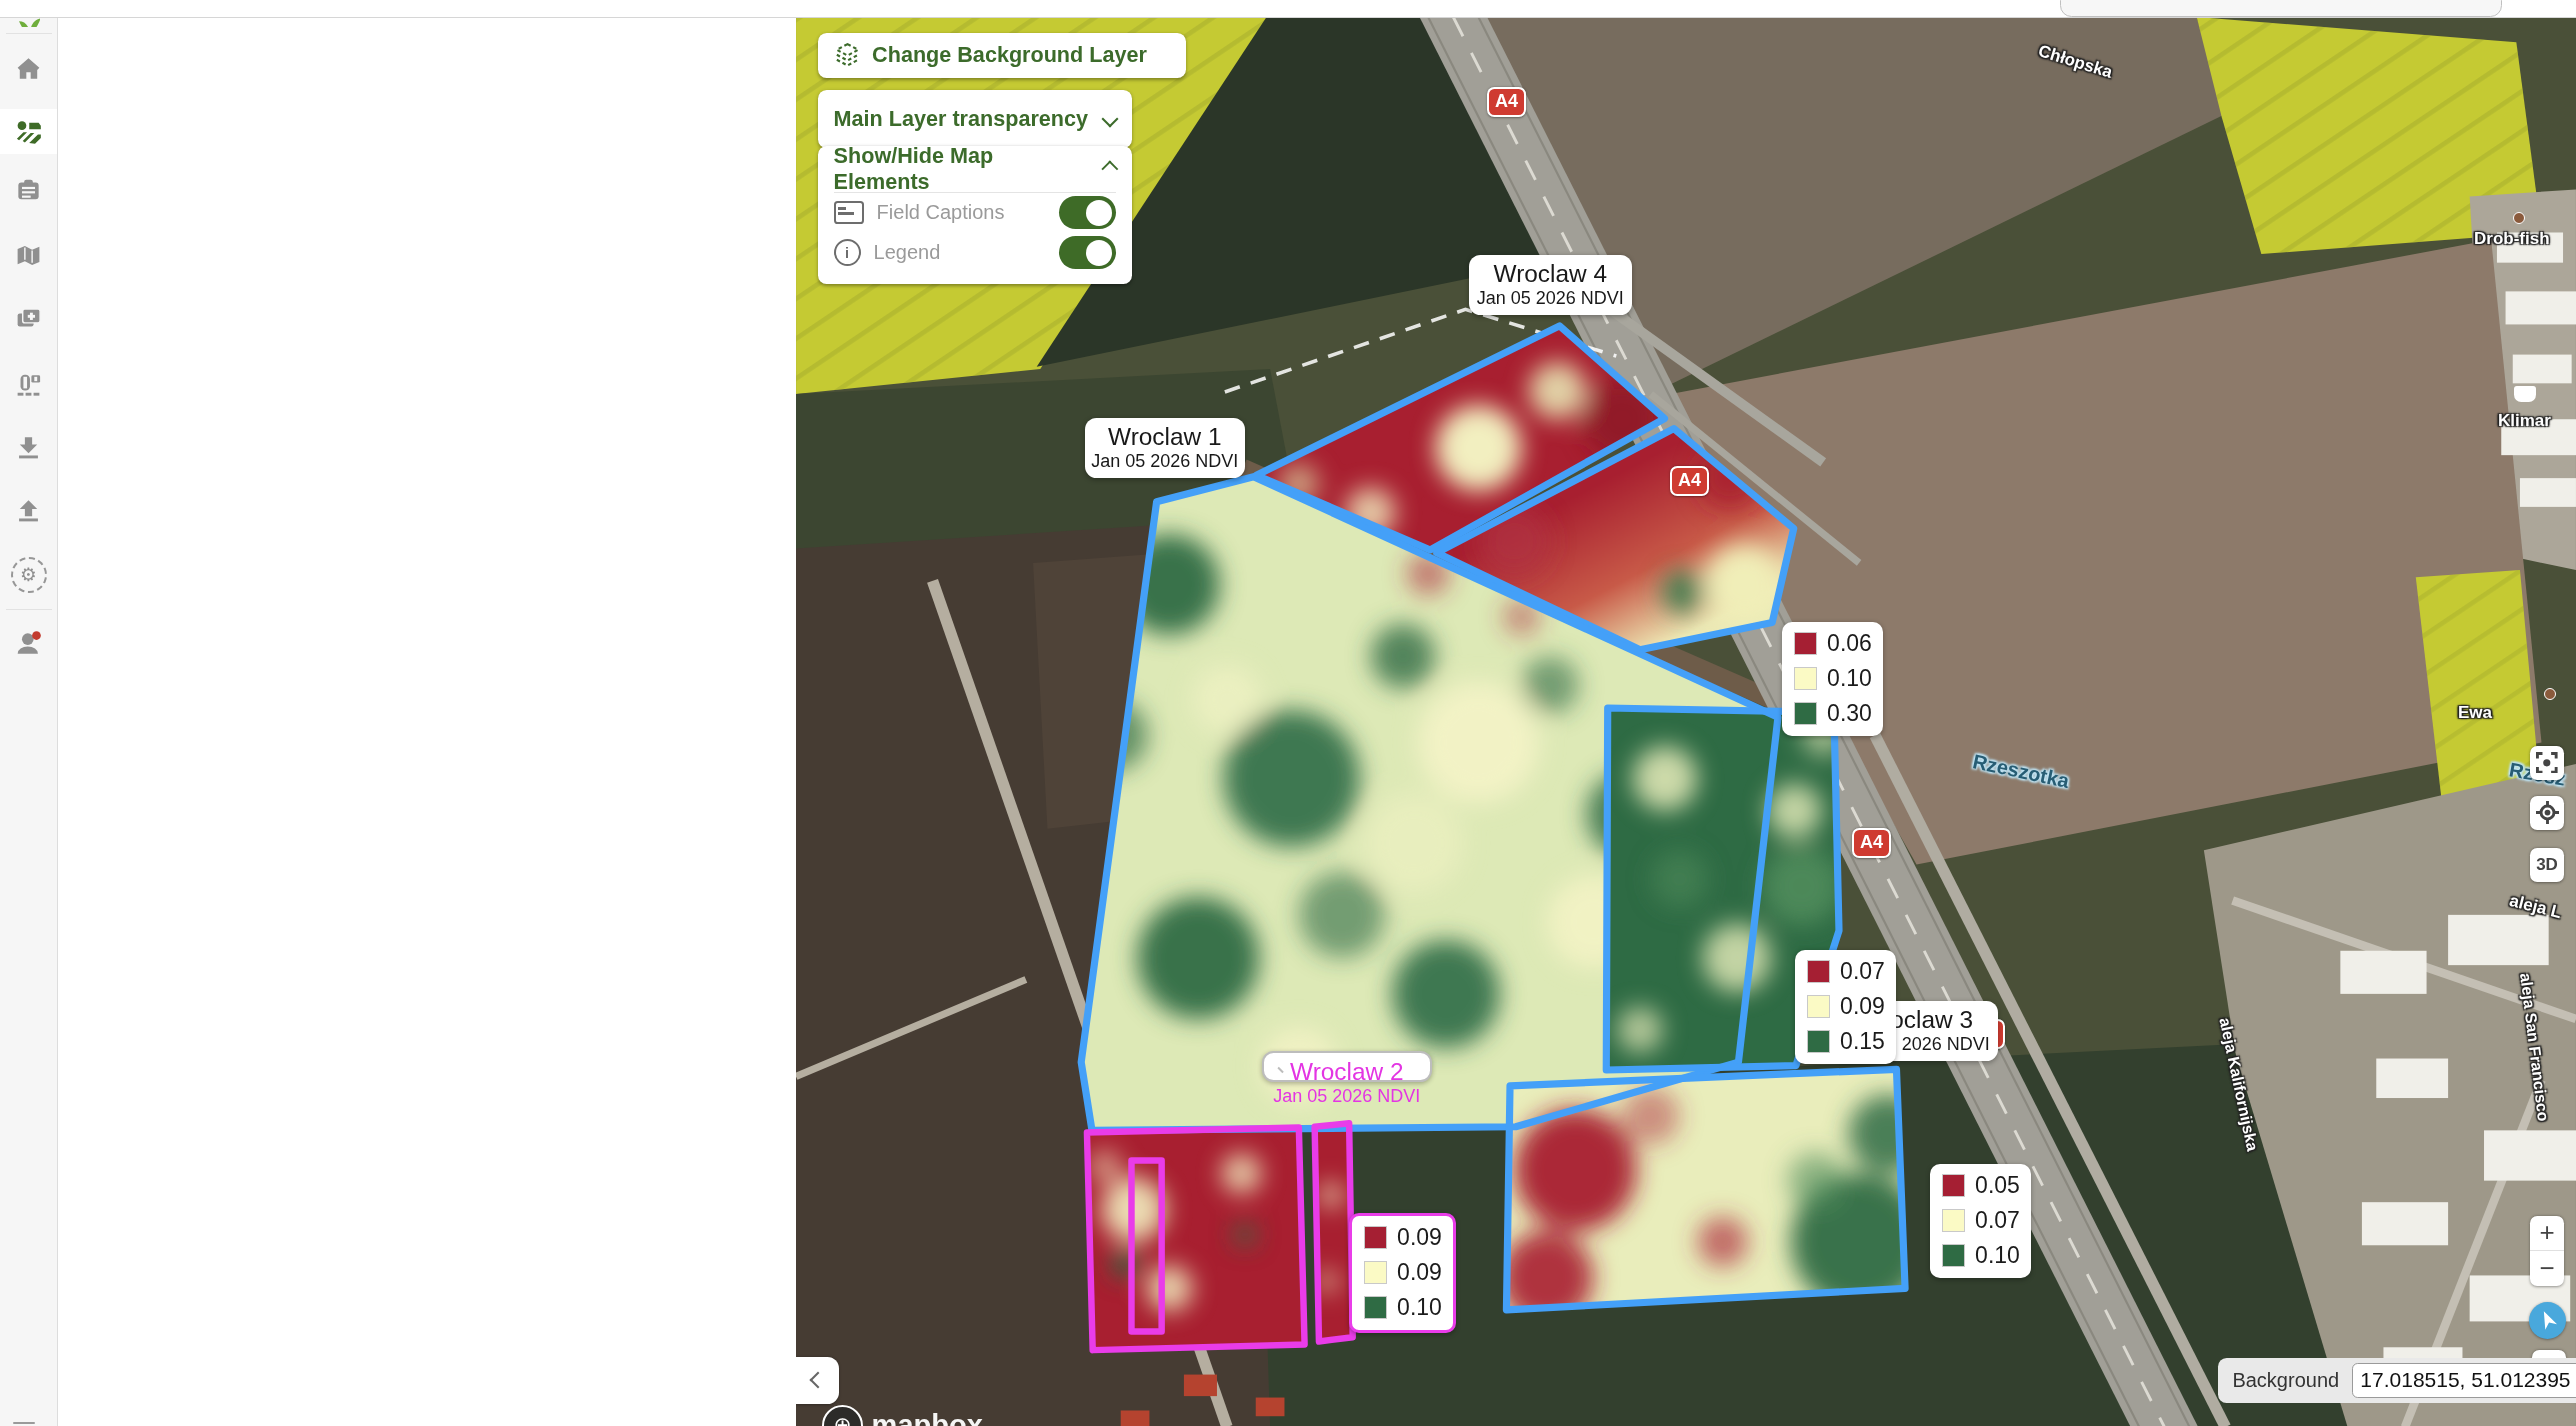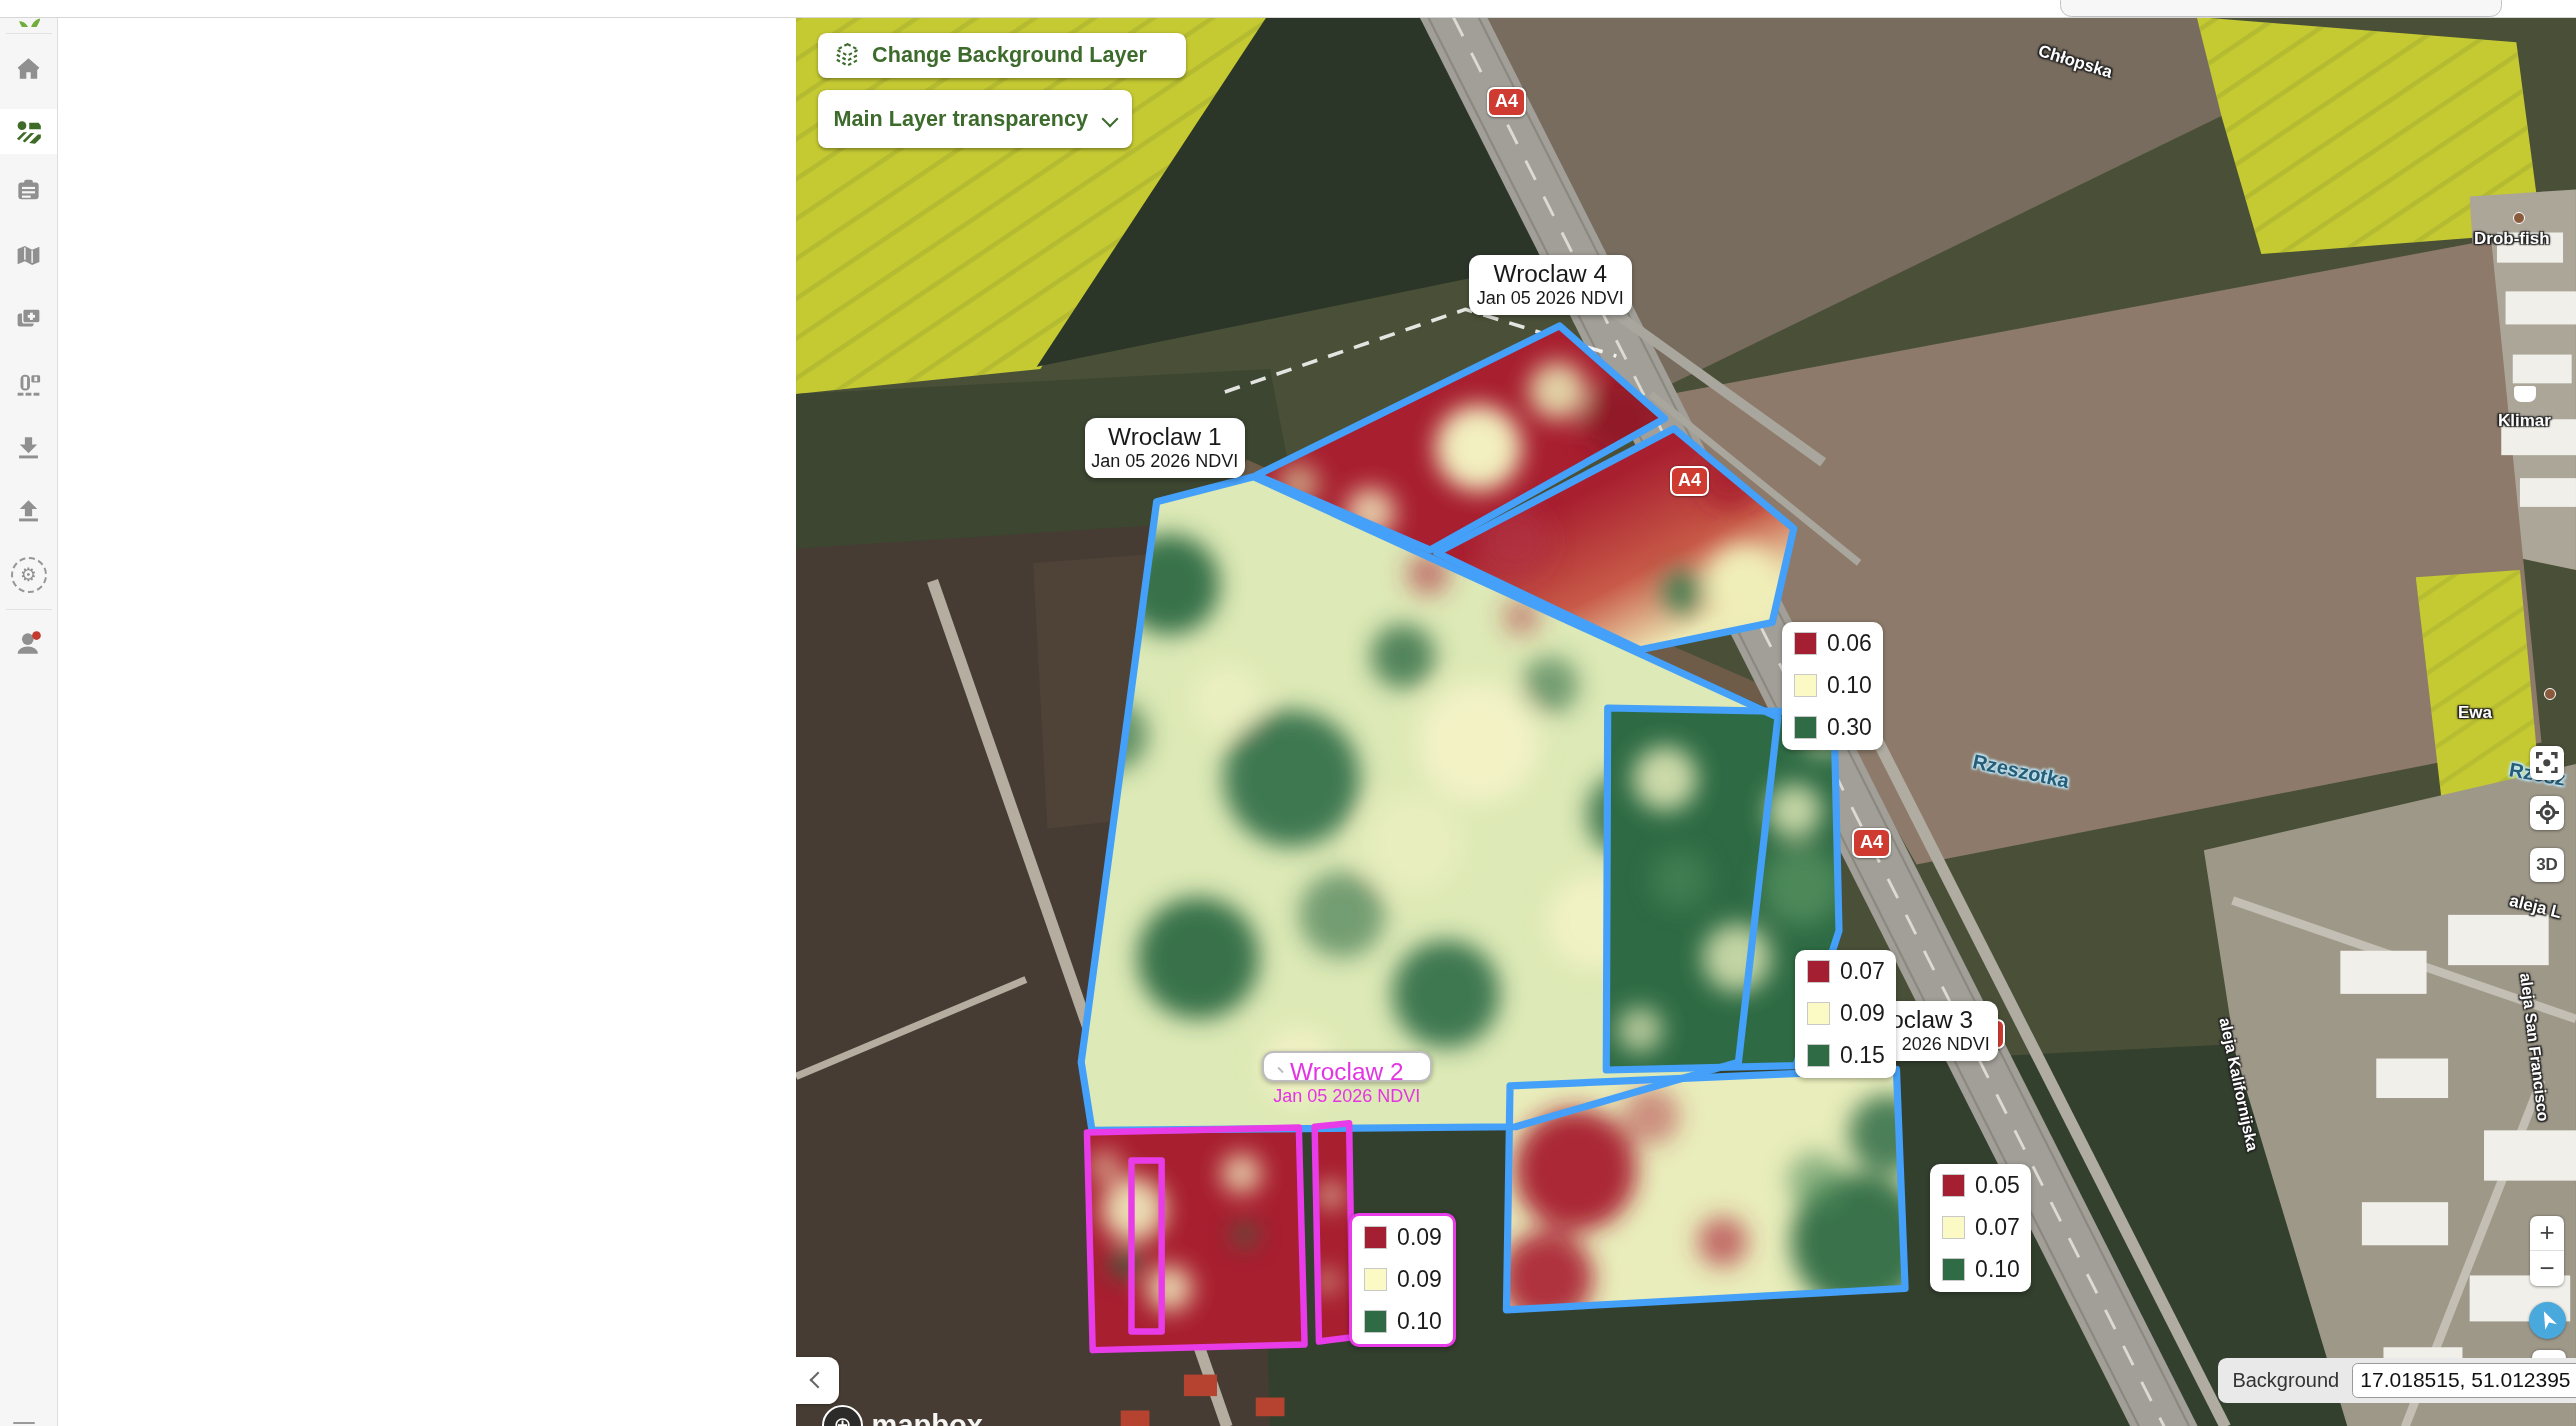--- a/index.html
+++ b/index.html
@@ -61,21 +61,21 @@
   .tgl{margin-left:auto;width:57px;height:33px;border-radius:16.5px;background:#3e6b27;position:relative;flex:none;}
   .tgl:after{content:"";position:absolute;right:3.6px;top:3.6px;width:26px;height:26px;border-radius:50%;background:#fff;}
   .cap-ic{width:26px;height:18.7px;border:2.2px solid #6d6d6d;border-radius:3.6px;position:relative;flex:none;}
   .cap-ic:before{content:"";position:absolute;left:2.9px;top:3.6px;width:7.2px;height:2.9px;background:#6d6d6d;}
   .cap-ic:after{content:"";position:absolute;left:2.9px;top:9.3px;width:16px;height:2.9px;background:#6d6d6d;}
   .leg-ic{width:23px;height:23px;border:2.2px solid #6d6d6d;border-radius:50%;color:#6d6d6d;font-size:14.4px;font-weight:700;display:flex;align-items:center;justify-content:center;flex:none;}
   .flabel{background:#fff;border-radius:11.5px;text-align:center;padding:5.7px 4.3px;box-shadow:0 1.4px 5.7px rgba(0,0,0,.3);}
   .flabel .t{font-size:24.4px;color:#191919;line-height:1.15;}
   .flabel .s{font-size:18px;color:#191919;}
   .flabel.mag .t,.flabel.mag .s{color:#e335e3;}
-  .legend{background:#fff;border-radius:10px;padding:8.6px 11.5px;display:flex;flex-direction:column;gap:15px;box-shadow:0 1.4px 5.7px rgba(0,0,0,.3);box-sizing:border-box;}
+  .legend{background:#fff;border-radius:10px;padding:8.6px 11.5px;display:flex;flex-direction:column;gap:8px;box-shadow:0 1.4px 5.7px rgba(0,0,0,.3);box-sizing:border-box;}
   .legend.sel{border:3.6px solid #e93ce9;}
   .lrow{display:flex;align-items:center;gap:10px;font-size:23px;color:#1b1b1b;}
   .sw{width:21.6px;height:21.6px;border:1.4px solid #c9c9c9;flex:none;}
   .sw.r{background:#a51f33;} .sw.y{background:#fbfac5;} .sw.g{background:#2f6b44;}
   .shield{width:39px;height:30px;background:#cf3b31;border:2.9px solid #fff;border-radius:7.2px;color:#fff;font-size:18px;font-weight:700;display:flex;align-items:center;justify-content:center;box-sizing:border-box;box-shadow:0 0.7px 2.2px rgba(0,0,0,.4);}
   .place{font-weight:700;font-size:17px;color:#fff;white-space:nowrap;
          text-shadow:-1.4px -1.4px 1.4px #222,1.4px -1.4px 1.4px #222,-1.4px 1.4px 1.4px #222,1.4px 1.4px 1.4px #222;}
   .water{font-weight:700;font-size:20px;color:#275d74;white-space:nowrap;
          text-shadow:-1.4px -1.4px 2.2px #bfe4f5,1.4px -1.4px 2.2px #bfe4f5,-1.4px 1.4px 2.2px #bfe4f5,1.4px 1.4px 2.2px #bfe4f5;}
   .sqbtn{width:34px;height:34px;background:#fff;border-radius:7.2px;box-shadow:0 0.7px 2.9px rgba(0,0,0,.4);display:flex;align-items:center;justify-content:center;color:#444;font-weight:700;}
@@ -564,20 +564,37 @@
           <polyline points="4,18 19,26 34,18"></polyline>
           <polyline points="4,25 19,33 34,25"></polyline>
       </g>
     </svg>
     <span>Change Background Layer</span>
   </div>
   <div class="mapbtn" style="left:21.6px;top:73px;width:314px;height:58px">
     <span>Main Layer transparency</span>
     <span class="mchev down"></span>
   </div>
+  <div id="showhide" style="left:21.6px;top:129px;width:314px;height:138px">
+    <div class="shrow" style="height:46px;color:#3c6b2b;font-weight:700;font-size:21.6px">
+      <span>Show/Hide Map Elements</span>
+      <span class="mchev up" style="margin-left:auto"></span>
+    </div>
+    <div style="border-top:1.4px solid #e4e4e4"></div>
+    <div class="shrow">
+      <span class="cap-ic"></span>
+      <span>Field Captions</span>
+      <span class="tgl"></span>
+    </div>
+    <div class="shrow">
+      <span class="leg-ic">i</span>
+      <span>Legend</span>
+      <span class="tgl"></span>
+    </div>
+  </div>
 
   <div class="sqbtn" style="left:1734px;top:729px">
     <svg width="21.6" height="21.6" viewBox="0 0 30 30">
         <g fill="none" stroke="#444" stroke-width="4">
           <path d="M2 9 V2 H9 M21 2 H28 V9 M28 21 V28 H21 M9 28 H2 V21"></path>
         </g>
         <circle cx="15" cy="15" r="5" fill="#444"></circle>
       </svg>
   </div>
   <div class="sqbtn" style="left:1734px;top:779px">

